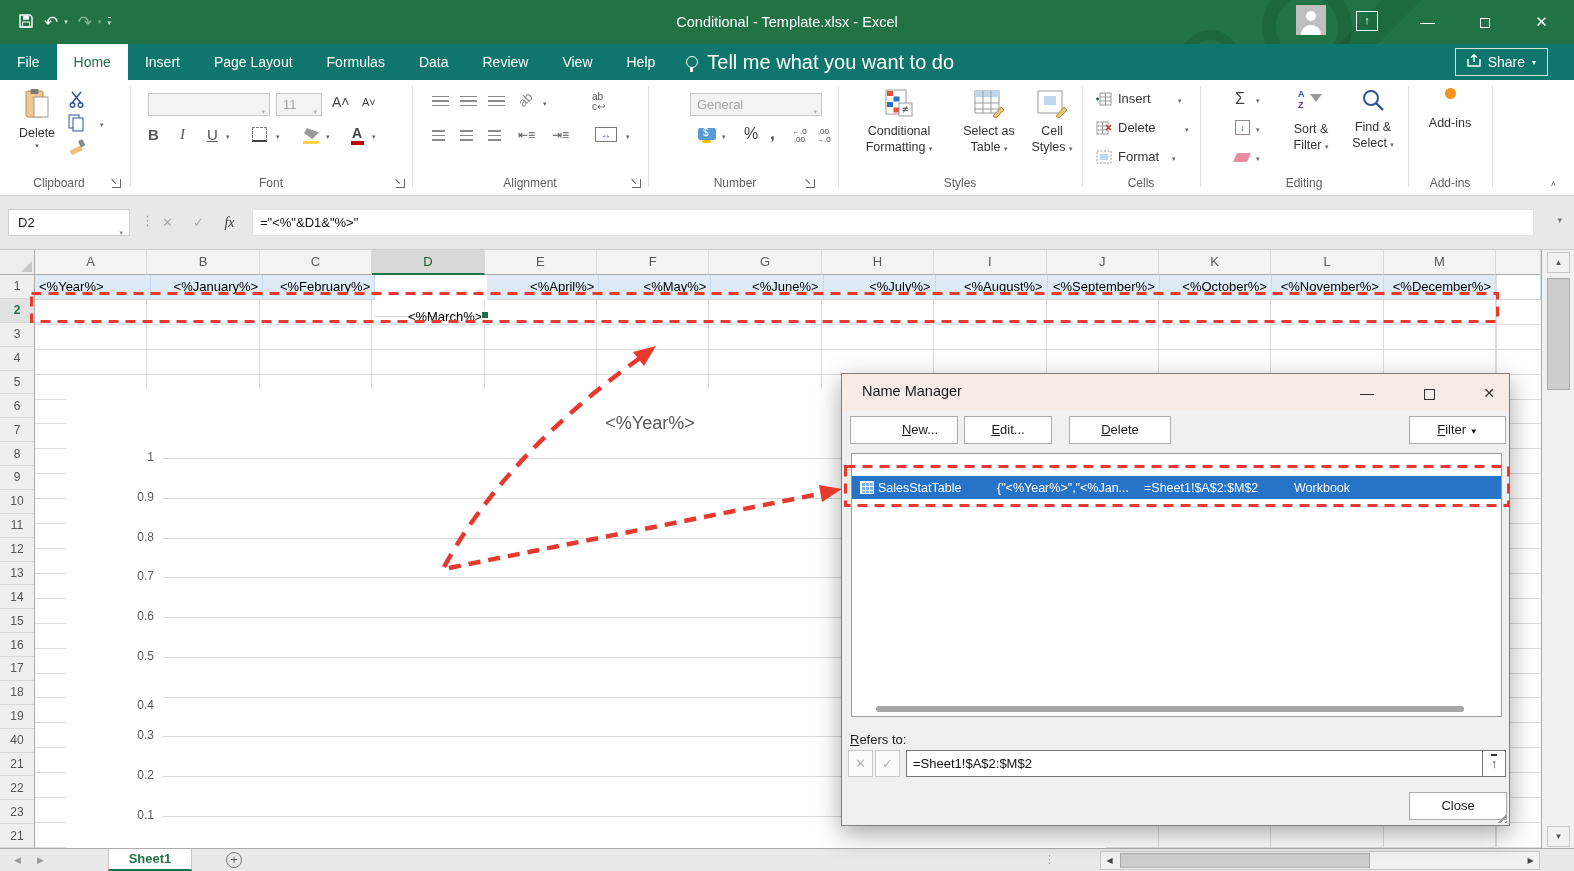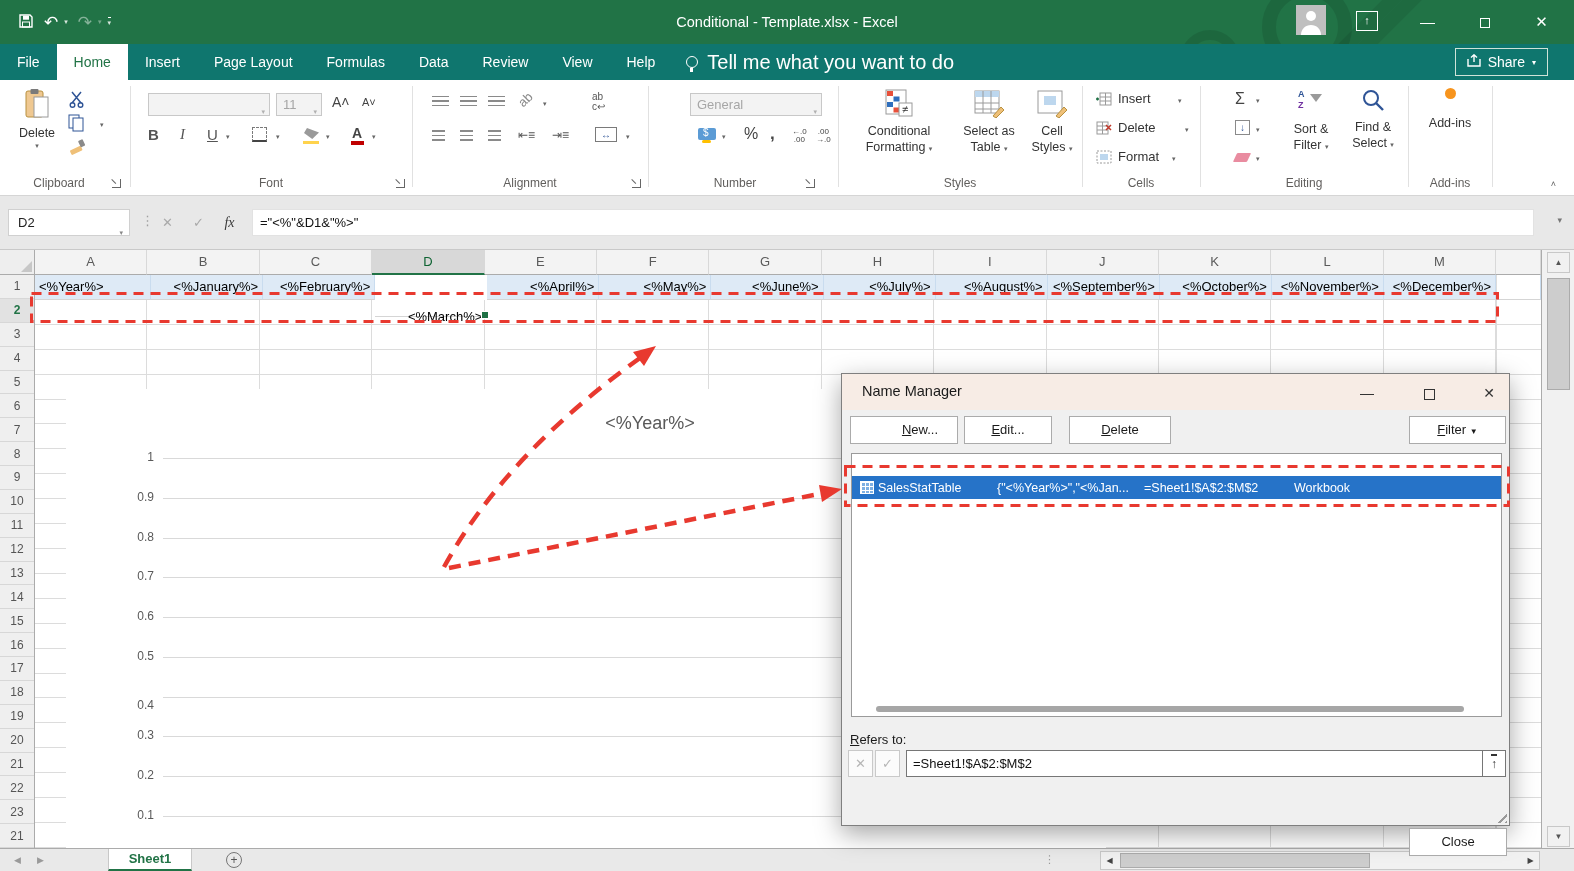--- a/index.html
+++ b/index.html
@@ -427,21 +427,21 @@
           <div class="rnum">10</div>
           <div class="rnum">11</div>
           <div class="rnum">12</div>
           <div class="rnum">13</div>
           <div class="rnum">14</div>
           <div class="rnum">15</div>
           <div class="rnum">16</div>
           <div class="rnum">17</div>
           <div class="rnum">18</div>
           <div class="rnum">19</div>
-          <div class="rnum">20</div>
+          <div class="rnum">40</div>
           <div class="rnum">21</div>
           <div class="rnum">22</div>
           <div class="rnum">23</div>
           <div class="rnum">21</div>
         </div>
       <div id="rows" class="rowsbox">
           <div class="grow r2">
             <div class="cell t left">&lt;%Year%&gt;</div>
             <div class="cell t">&lt;%January%&gt;</div>
             <div class="cell t">&lt;%February%&gt;</div>
@@ -884,21 +884,21 @@
         <div class="nmc w4"></div>
       </div>
       <div class="nmscroll"></div>
     </div>
 
     <div class="refers-label"><u>R</u>efers to:</div>
     <div class="refbtn" style="left:6px;">✕</div>
     <div class="refbtn" style="left:33px;">✓</div>
     <div class="refinput">=Sheet1!$A$2:$M$2</div>
     <div class="refcollapse"><span class="upbar">↑</span></div>
-    <div class="dbtn" style="left:567px;top:418px;width:98px;margin-top:36px;">Close</div>
+    <div class="dbtn" style="left:567px;top:418px;width:98px;">Close</div>
     <div class="grip"></div>
   </div>
 
   <svg class="overlay" width="1574" height="871" viewBox="0 0 1574 871">
     <rect x="31.5" y="293.5" width="1466" height="28" fill="none" stroke="#E8392F" stroke-width="3" stroke-dasharray="10 7"></rect>
     <rect x="845.5" y="466.5" width="663" height="39" fill="none" stroke="#E8392F" stroke-width="3" stroke-dasharray="10 7"></rect>
     <path d="M444 567 Q505 455 640 358" fill="none" stroke="#E8392F" stroke-width="4.5" stroke-dasharray="15 10"></path>
     <polygon points="656,346 644,366 633,352" fill="#E8392F"></polygon>
     <path d="M449 568 L819 494" fill="none" stroke="#E8392F" stroke-width="4.5" stroke-dasharray="12 8"></path>
     <polygon points="842,489 822,502 819,485" fill="#E8392F"></polygon>

